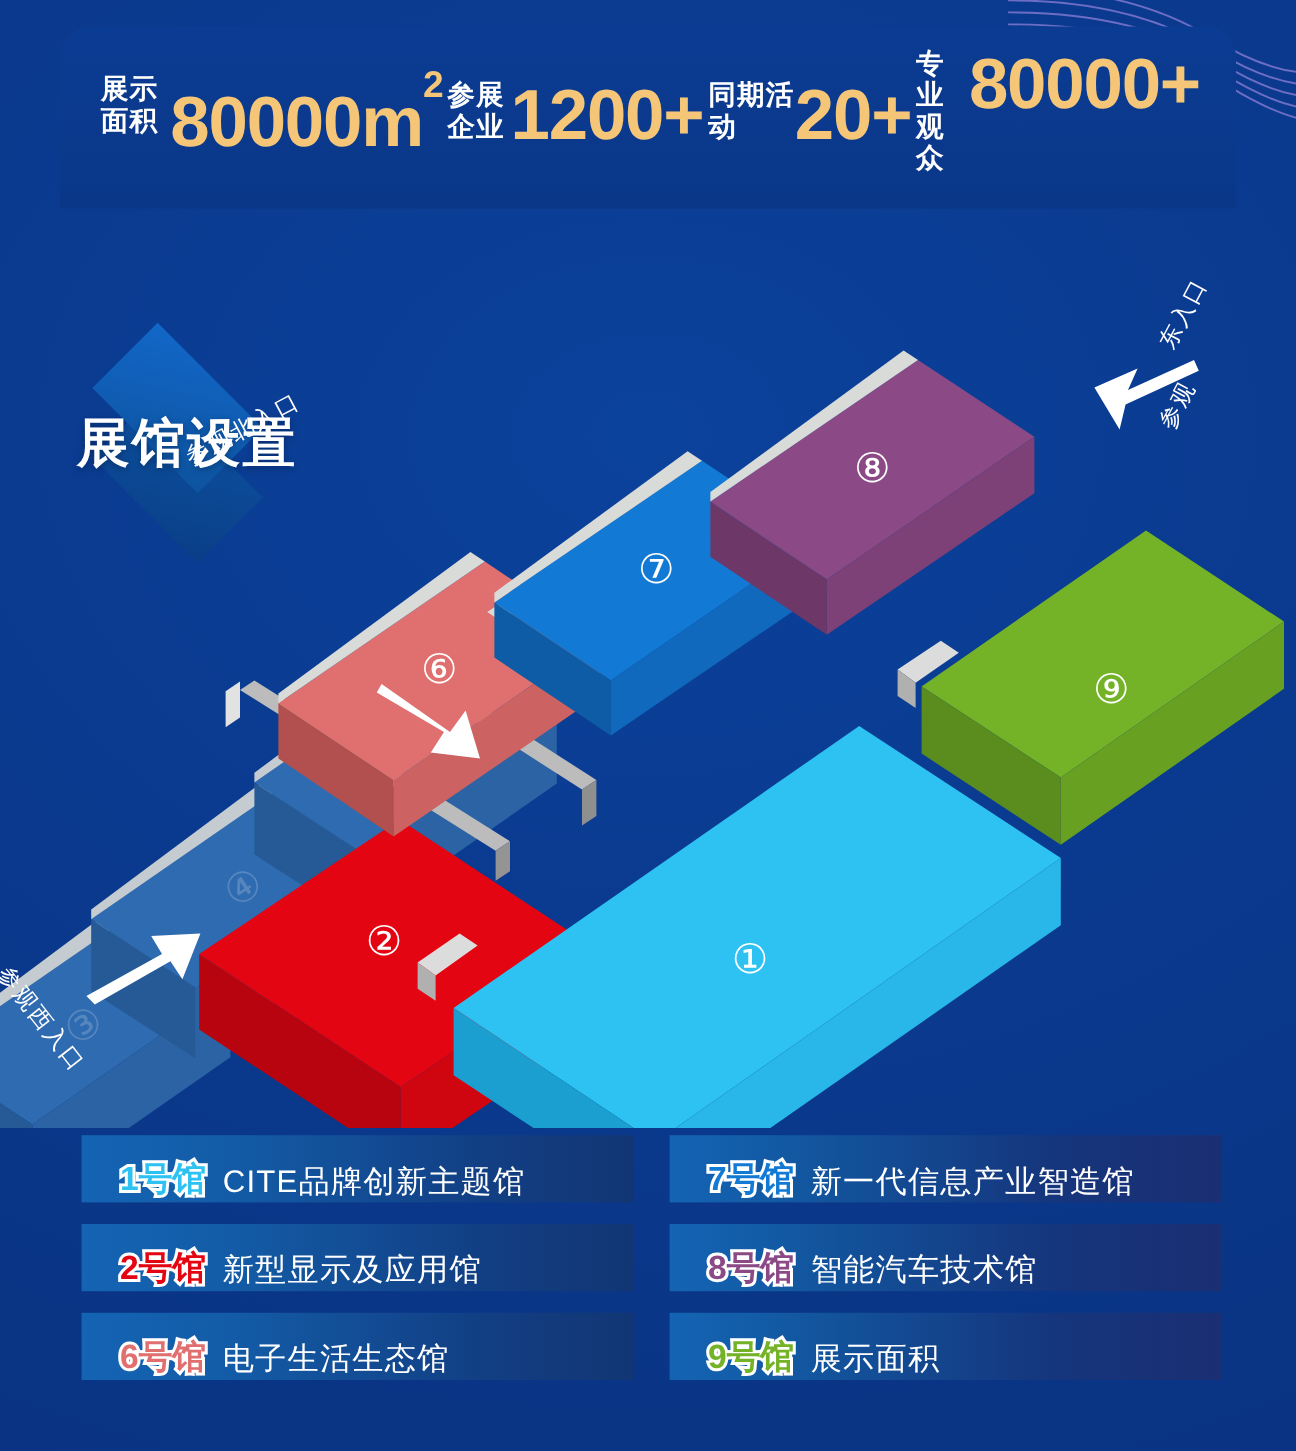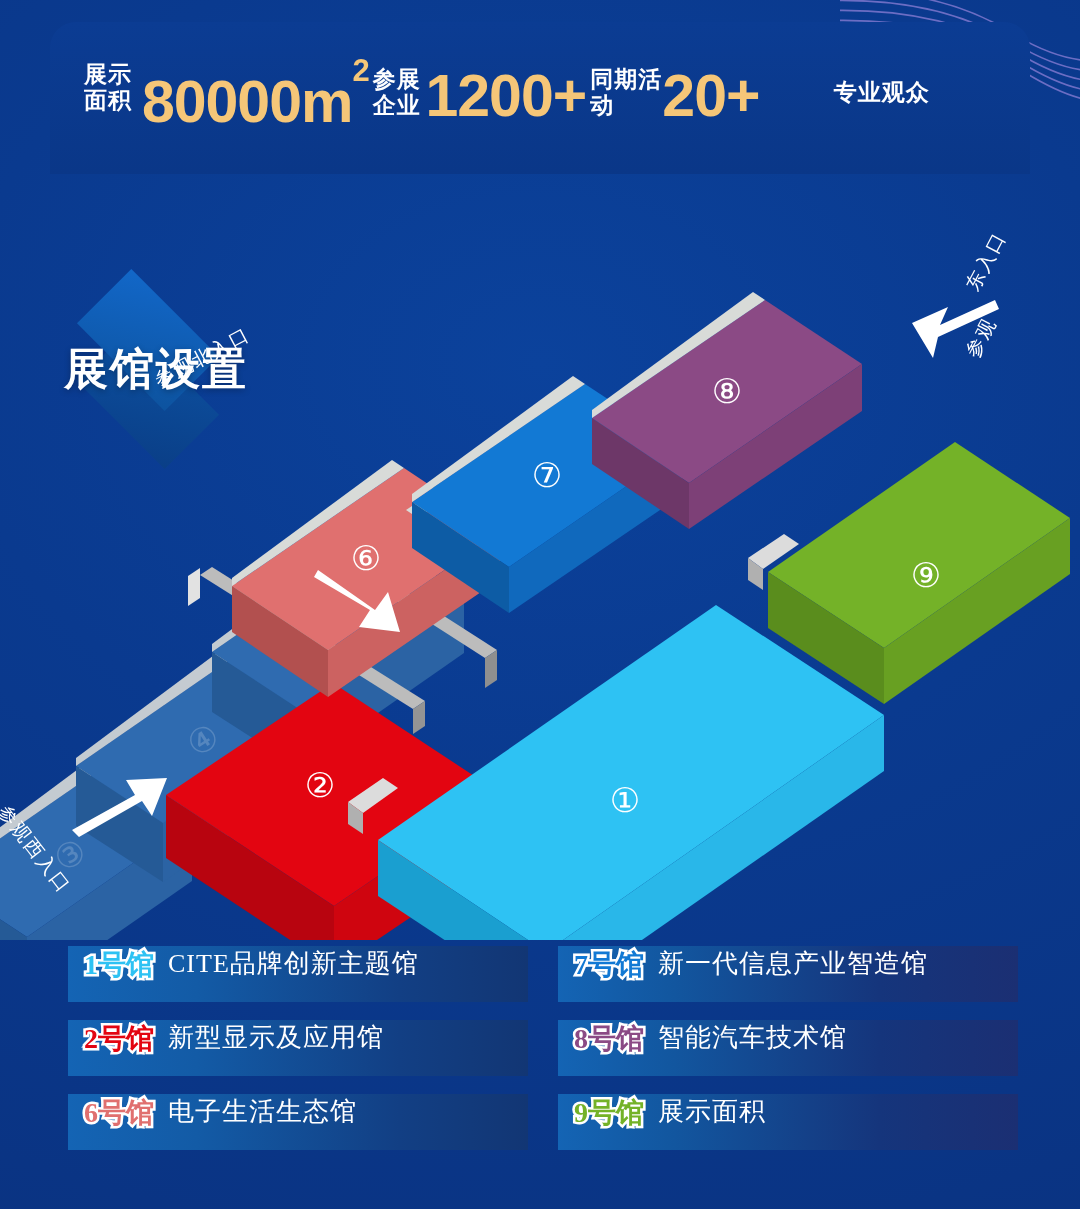--- a/index.html
+++ b/index.html
@@ -77,21 +77,21 @@
   #ent-west { left:12px;  top:800px; transform:rotate(52deg); transform-origin:left top; }
 
   
   #legend{ position:absolute; left:68px; top:946px; width:950px; }
   .legend-col{ position:absolute; top:0; width:460px; }
   #legend-col-left { left:0px; }
   #legend-col-right{ left:490px; }
   .legend-row{
     height:56px; margin-bottom:18px;
     background:linear-gradient(90deg,#1464b4 0%,#135ba6 28%, #123f84 72%, #123674 100%);
-    display:flex; align-items:flex-start; padding-left:16px;font-family:Liberation Serif, serif;
+    display:flex; align-items:flex-end; padding-left:32px;
   }
   #legend-col-right .legend-row{
     background:linear-gradient(90deg,#1464b4 0%,#1257a0 24%, #15357c 70%, #1b2f73 100%);
   }
   .badge{
     font-size:28px; font-weight:bold; letter-spacing:0px;
     -webkit-text-stroke:5px #ffffff; paint-order:stroke fill;
     margin-right:14px; white-space:nowrap;
   }
   .legend-text{ color:#ffffff; font-size:26px; letter-spacing:1px; white-space:nowrap; }
@@ -118,20 +118,21 @@
   <div class="stat" id="stat-1">
     <div class="stat-label">参展企业</div>
     <div class="stat-value">1200+</div>
   </div>
   <div class="stat" id="stat-2">
     <div class="stat-label">同期活动</div>
     <div class="stat-value">20+</div>
   </div>
   <div class="stat" id="stat-3">
     <div class="stat-label">专业观众</div>
+    <div class="stat-value">80000+</div>
   </div>
 </div>
 
 <div id="title-block">
   <div id="title-diamond2"></div>
   <div id="title-diamond"></div>
   <div id="section-title">展馆设置</div>
 </div>
 
 <svg id="map" viewBox="0 0 1080 760">

